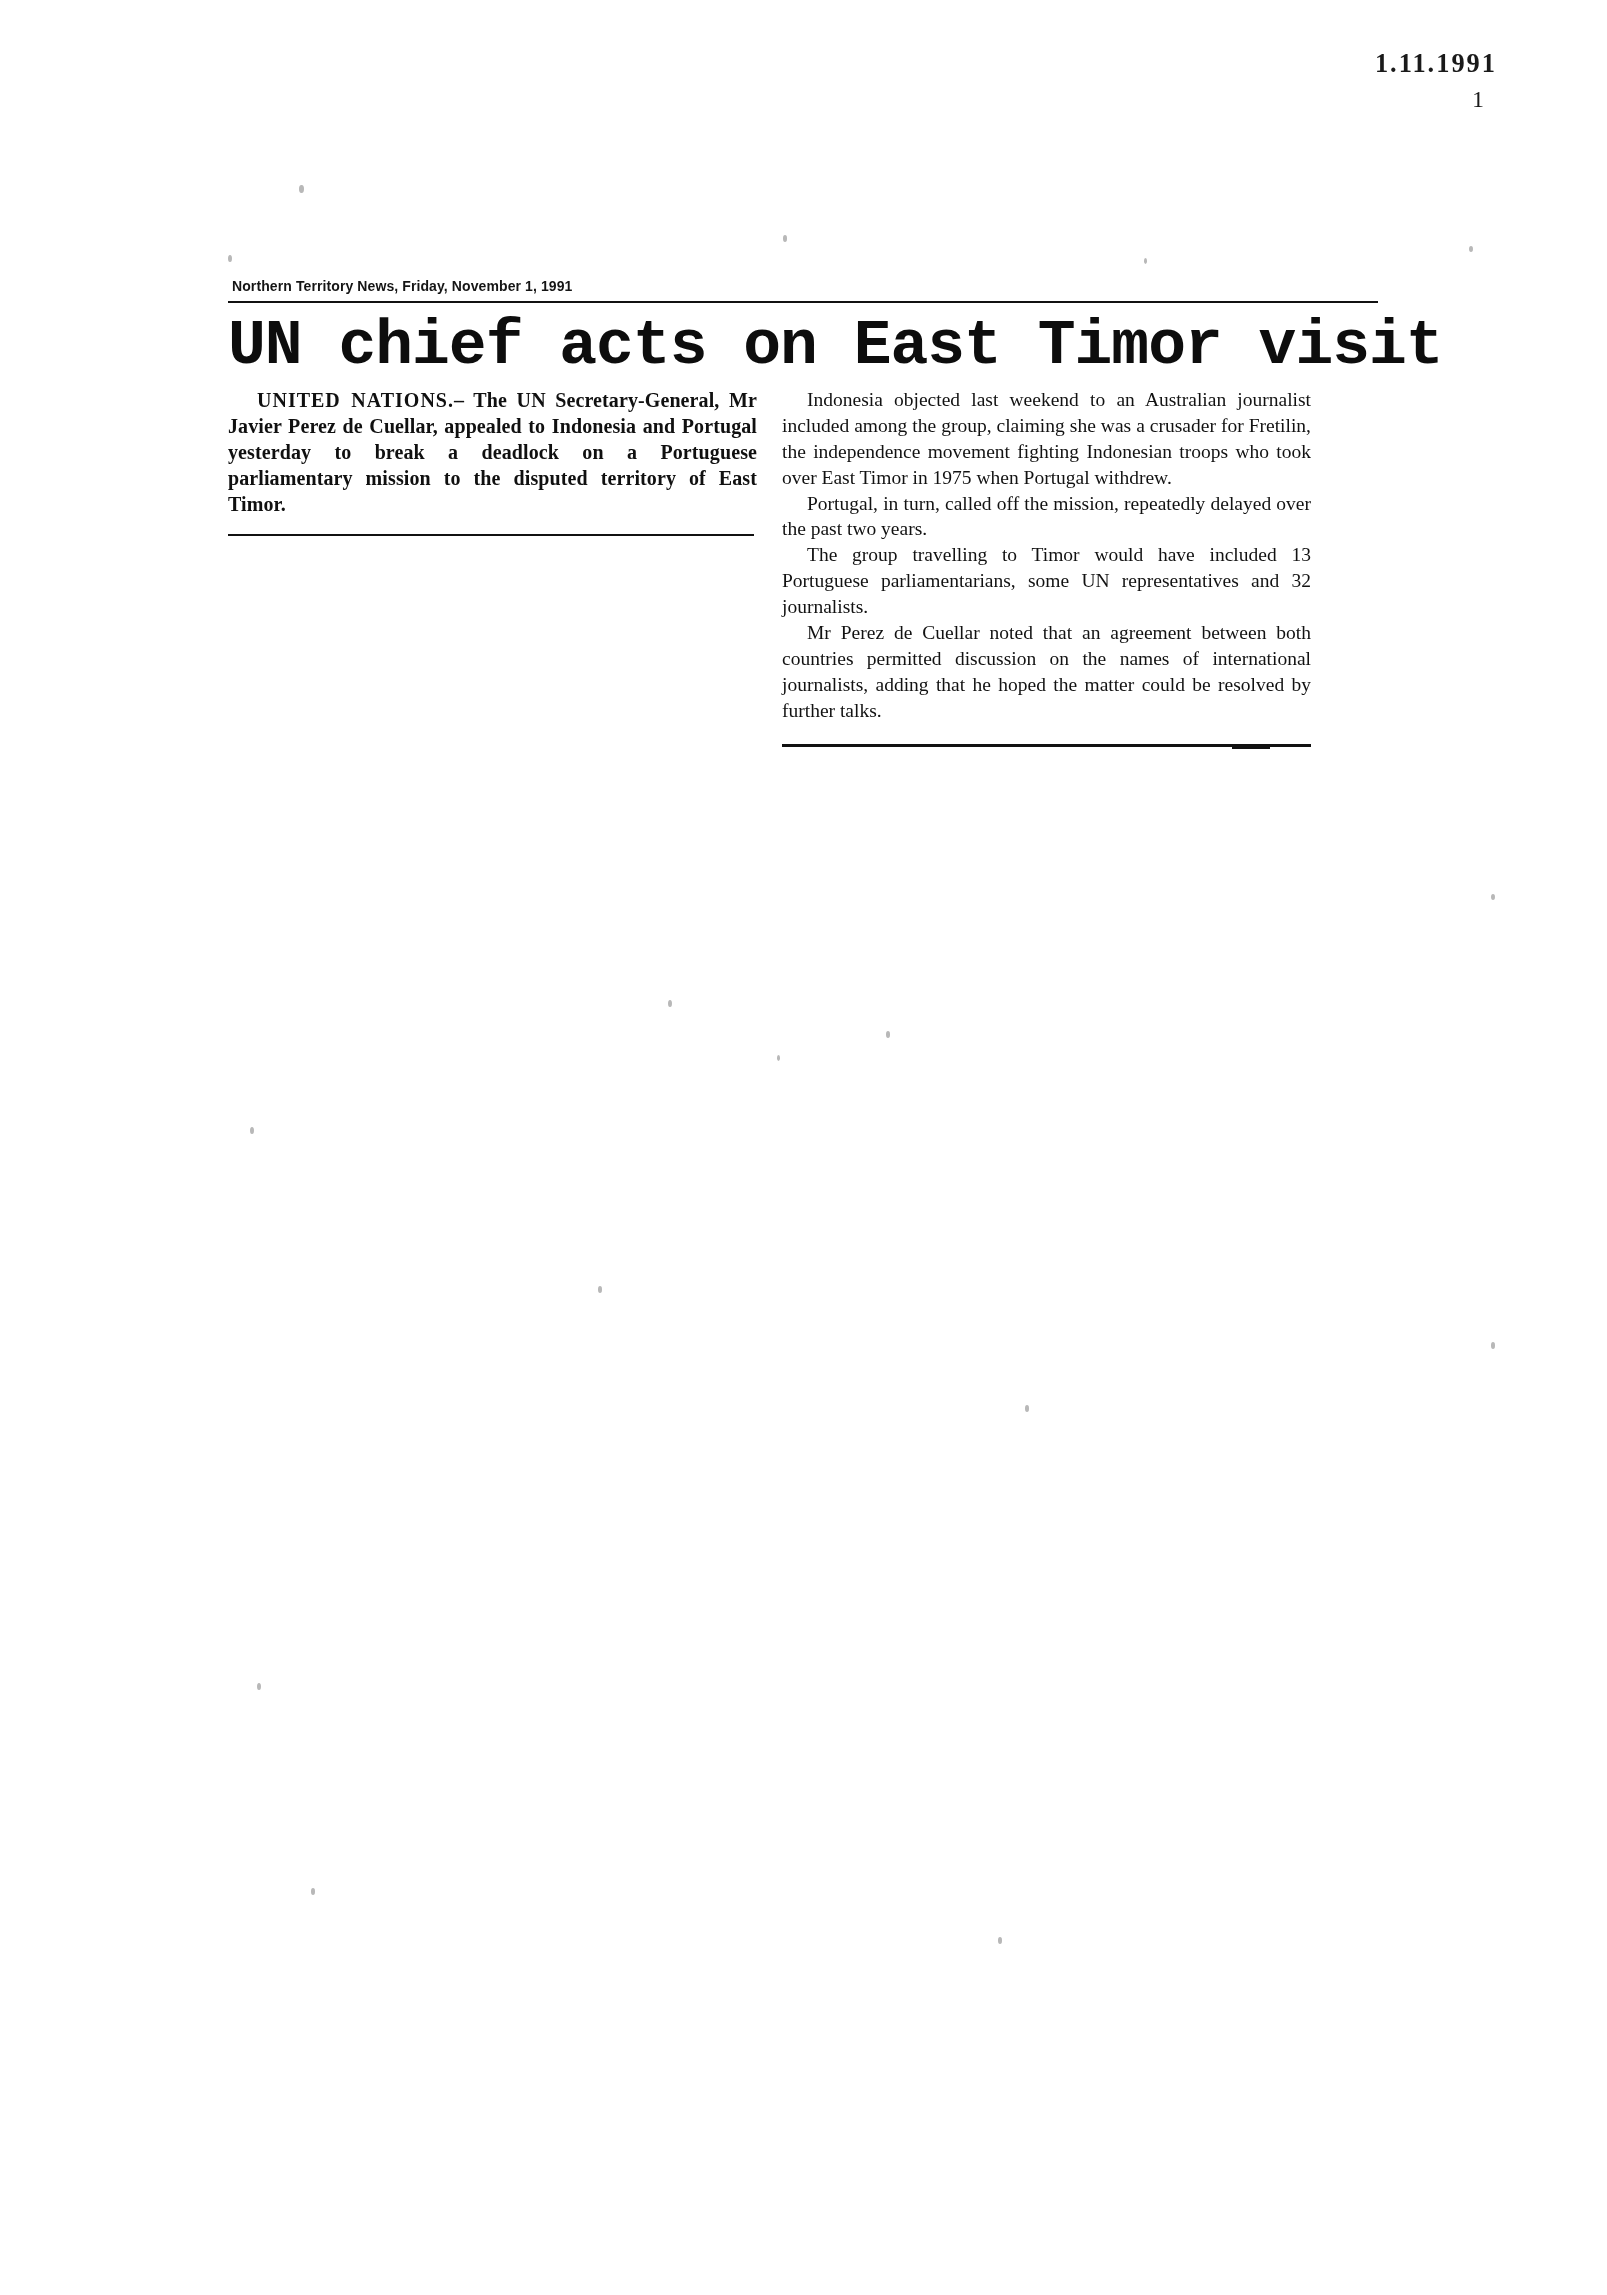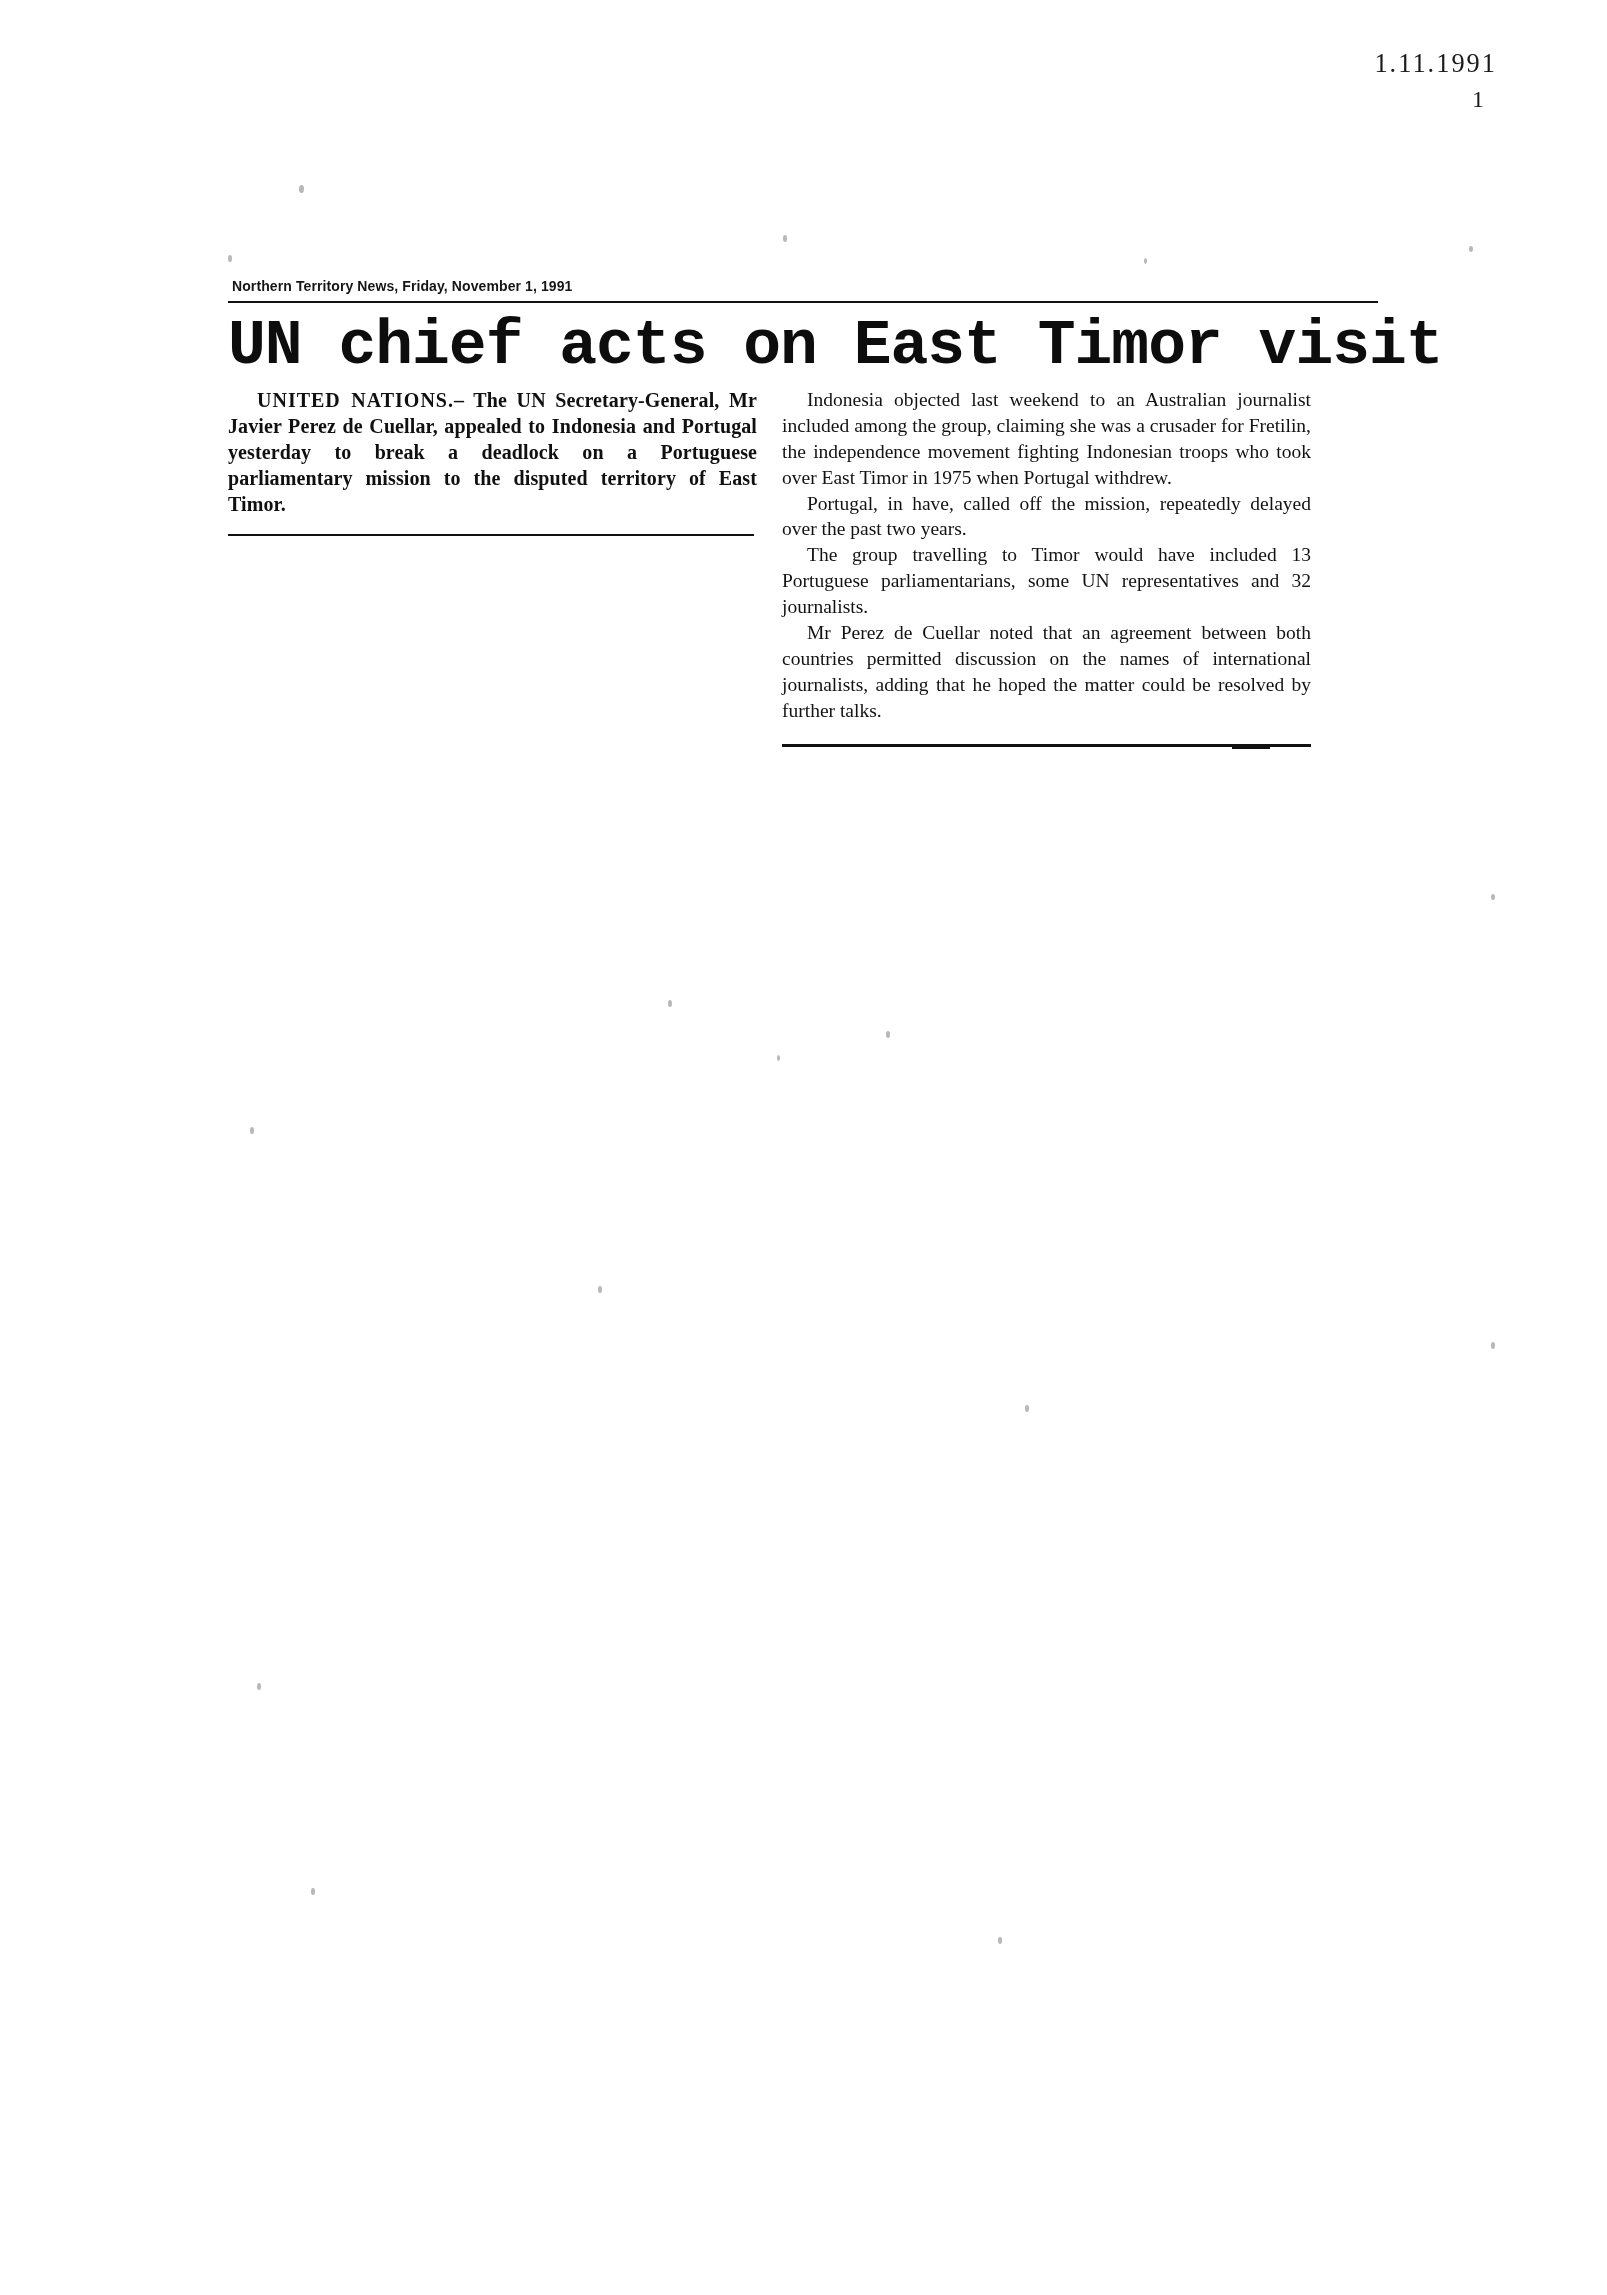--- a/index.html
+++ b/index.html
@@ -18,20 +18,21 @@
 
   
   .stamp-date {
     position: absolute;
     top: 48px;
     right: 111px;
     font-family: "Liberation Serif", serif;
     font-size: 26.4px;
     letter-spacing: 2px;
     color: #1a1a1a;
+    font-weight: bold;
   }
   .stamp-page {
     position: absolute;
     top: 86px;
     right: 124px;
     font-family: "Liberation Serif", serif;
     font-size: 24px;
     color: #1a1a1a;
   }
 
@@ -154,21 +155,21 @@
 
   <div class="columns">
 
     <div class="col">
       <div class="lead"><span class="lead-indent"></span><span class="kicker">UNITED NATIONS.</span><span>– The UN Secretary-General, Mr Javier Perez de Cuellar, appealed to Indonesia and Portugal yesterday to break a deadlock on a Portuguese parliamentary mission to the disputed territory of East Timor.</span></div>
       <div class="rule-left"></div>
     </div>
 
     <div class="col body-col">
       <p>Indonesia objected last weekend to an Australian journalist included among the group, claiming she was a crusader for Fretilin, the independence movement fighting Indonesian troops who took over East Timor in 1975 when Portugal withdrew.</p>
-      <p>Portugal, in have, called off the mission, repeatedly delayed over the past two years.</p>
+      <p>Portugal, in turn, called off the mission, repeatedly delayed over the past two years.</p>
       <p>The group travelling to Timor would have included 13 Portuguese parliamentarians, some UN representatives and 32 journalists.</p>
       <p>Mr Perez de Cuellar noted that an agreement between both countries permitted discussion on the names of international journalists, adding that he hoped the matter could be resolved by further talks.</p>
       <div class="rule-bottom"></div>
       <div class="rule-bottom-stub"></div>
     </div>
 
   </div>
 </div>
 
 <div class="speck" style="left:299px;  top:185px;  width:4.6px;  height:8px;"></div>

